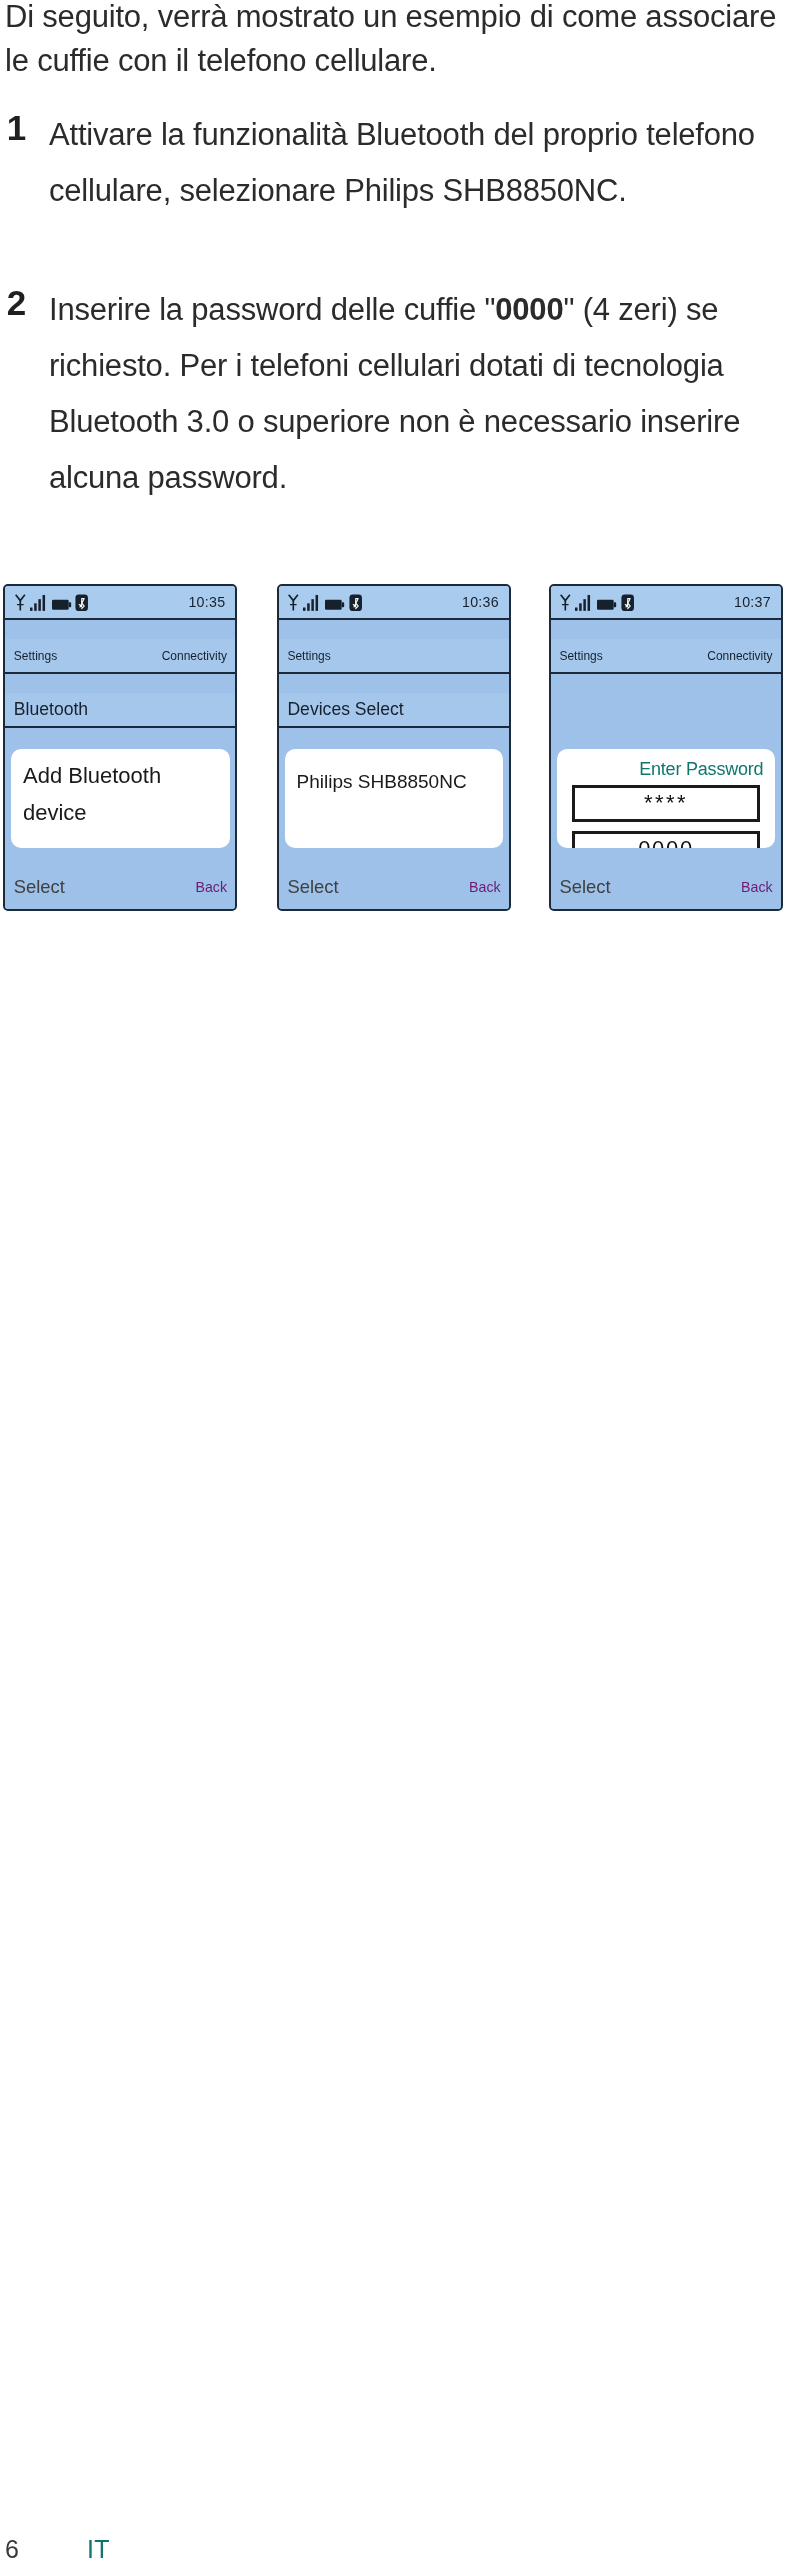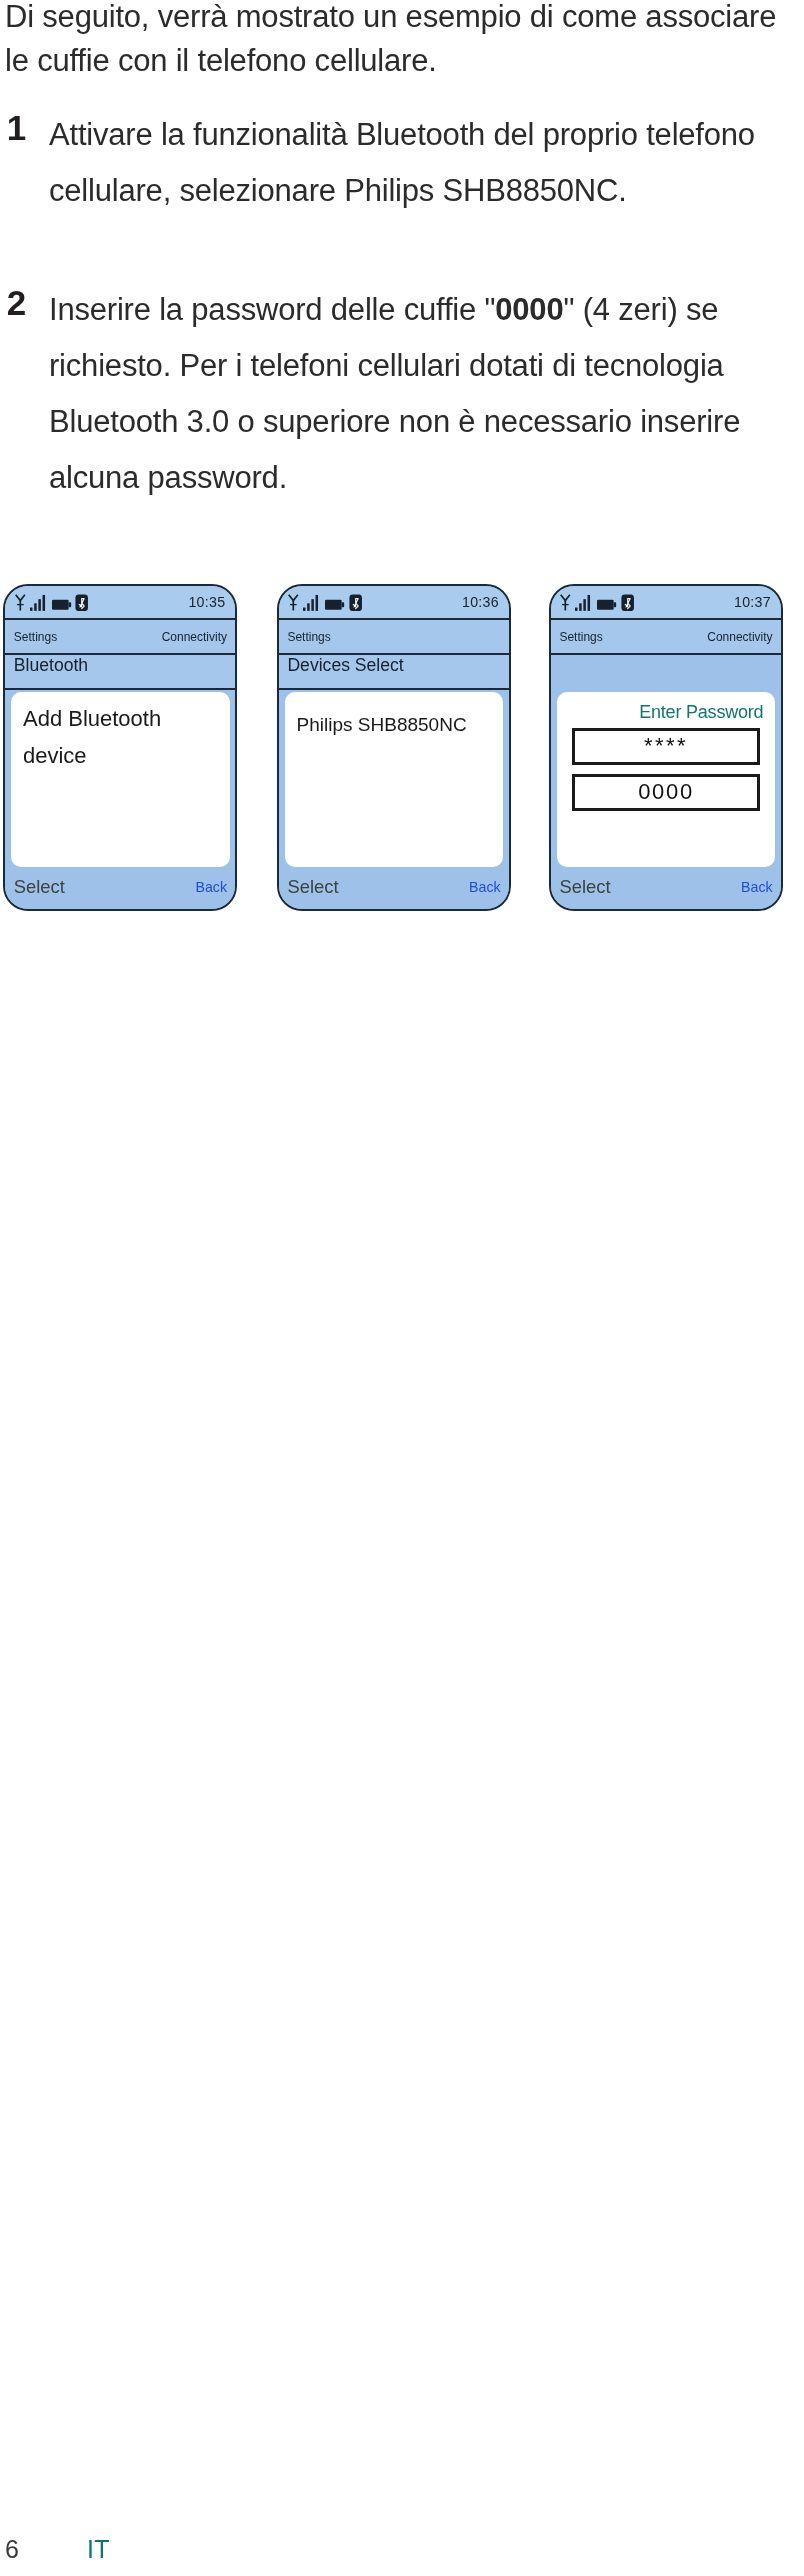--- a/index.html
+++ b/index.html
@@ -68,25 +68,26 @@
     width: 804px;
     height: 328px;
   }
   .phone {
     position: absolute;
     top: 0;
     width: 234px;
     height: 327px;
     box-sizing: border-box;
     border: 2.5px solid #1b2a3a;
-    border-radius: 25px;
+    border-radius: 5px;
     background: #9dc1e8;
     overflow: hidden;
     display: flex;
     flex-direction: column;
+    gap: 19px;
   }
   #phone1 { left: 3.4px; }
   #phone2 { left: 277px; }
   #phone3 { left: 549px; }
 
   
   .statusbar {
     height: 34px;
     flex: 0 0 34px;
     background: #a9cbee;
@@ -131,20 +132,21 @@
   }
   .pathbar .right-label { text-align: right; }
 
   
   .titlebar {
     flex: 0 0 35px;
     height: 35px;
     background: #a5c7ec;
     border-bottom: 2.5px solid #1b2a3a;
     display: flex;
+    align-items: center;
     padding: 0 8.4px;
     box-sizing: border-box;
     font-size: 17.6px;
     color: #17212e;
   }
   .spacerbar {
     flex: 0 0 35px;
     height: 35px;
     background: #9dc1e8;
   }
@@ -209,21 +211,21 @@
     flex: 0 0 40px;
     height: 40px;
     background: #9dc1e8;
     display: flex;
     align-items: center;
     justify-content: space-between;
     padding: 0 8.4px 3.4px 8.4px;
     box-sizing: border-box;
   }
   .sk-left { font-size: 18.4px; color: #404040; }
-  .sk-right { font-size: 14.2px; color: #1d4ed8; }
+  .sk-right { font-size: 14.2px; color: #701a75; }
 
   
   #footer {
     position: absolute;
     left: 0;
     bottom: 11.7px;
     width: 804px;
     height: 37px;
   }
   #page-number {

